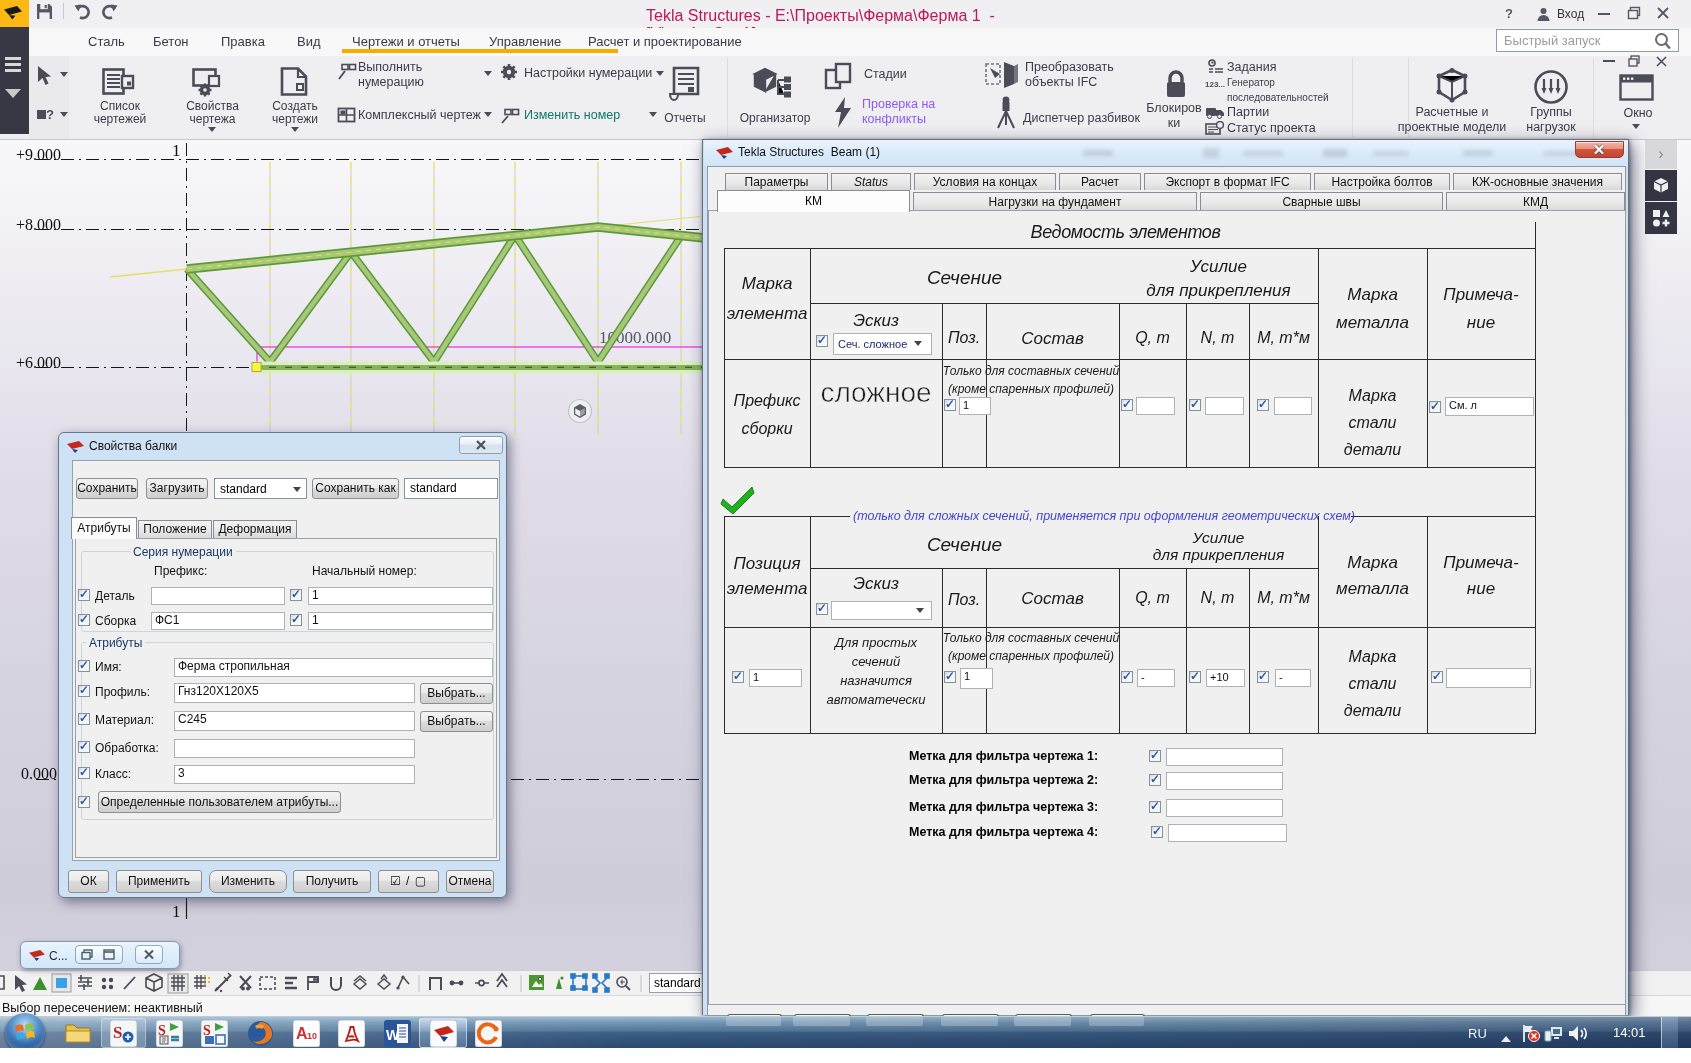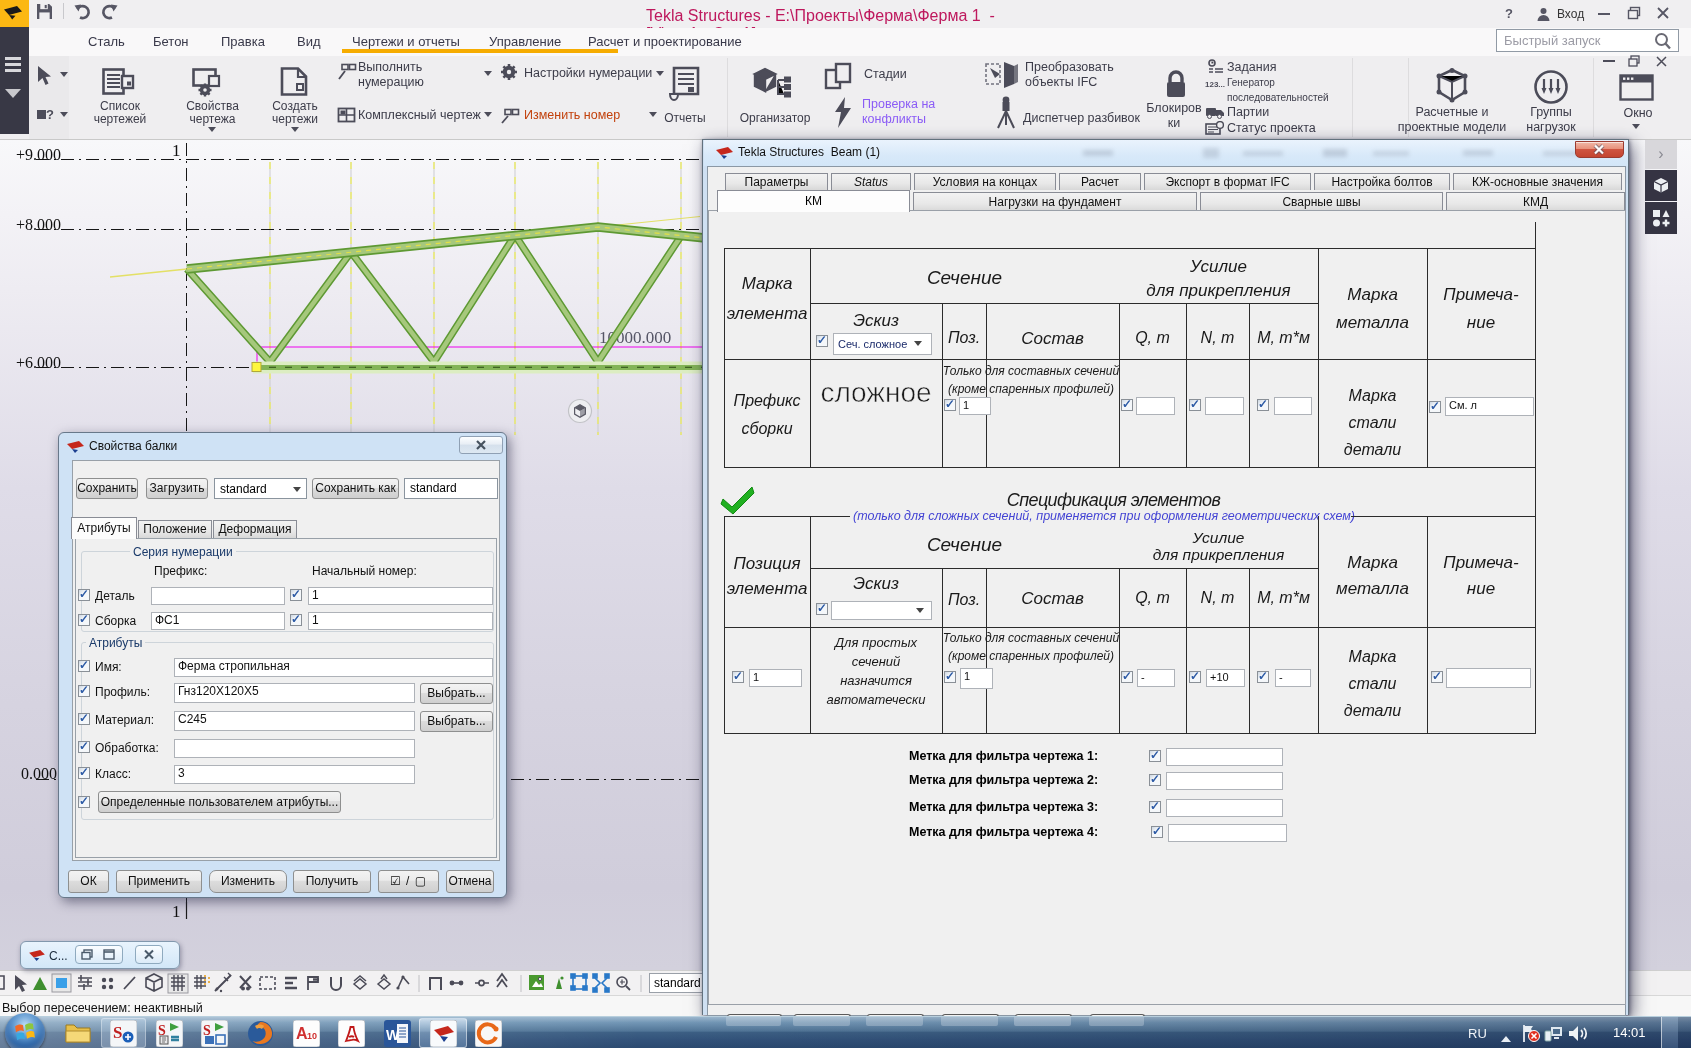--- a/index.html
+++ b/index.html
@@ -136,21 +136,21 @@
       </g>
 </svg>
 </g>
 <div class="abs" style="left:524px;top:66px;width:180px;font-size:12.5px;color:#3c3c49;">Настройки нумерации</div>
 <div class="abs" style="left:656px;top:71px;width:0;height:0;border:4px solid transparent;border-top:5px solid #4c4c59;"></div>
 <svg class="abs" style="left:500px;top:108px;" width="20" height="16" viewBox="0 0 20 16">
   <rect x="5" y="1.5" width="6" height="5" fill="none" stroke="#4c4c59" stroke-width="1.6"></rect>
   <rect x="12.5" y="1.5" width="6" height="5" fill="none" stroke="#4c4c59" stroke-width="1.6"></rect>
   <path d="M2,15 L8,8" stroke="#4c4c59" stroke-width="1.8"></path>
 </svg>
-<div class="abs" style="left:524px;top:108px;width:150px;font-size:12.5px;color:#c2410c;">Изменить номер</div>
+<div class="abs" style="left:524px;top:108px;width:150px;font-size:12.5px;color:#0f766e;">Изменить номер</div>
 <div class="abs" style="left:649px;top:112px;width:0;height:0;border:4px solid transparent;border-top:5px solid #4c4c59;"></div>
 
 <svg class="abs" style="left:668px;top:66px;" width="34" height="36" viewBox="0 0 34 36">
   <path d="M6,2 h24 v26 h-24 z" fill="#efeef0" stroke="#4c4c59" stroke-width="2.6"></path>
   <path d="M10,8 h16 M10,13 h16 M10,18 h16" stroke="#4c4c59" stroke-width="2"></path>
   <rect x="20" y="21" width="6" height="5" fill="#4c4c59"></rect>
   <path d="M2,28 h8 c0,4 -2,6 -4,6 s-4,-2 -4,-6 z" fill="#efeef0" stroke="#4c4c59" stroke-width="2"></path>
 </svg>
 <div class="abs" style="left:655px;top:111px;width:60px;text-align:center;font-size:12px;color:#3c3c49;">Отчеты</div>
 
@@ -508,21 +508,20 @@
   <div class="inp" style="left:502px;top:257px;width:39px;height:18px;"></div>
   <div class="cb" style="left:554px;top:259px;"></div>
   <div class="inp" style="left:571px;top:257px;width:38px;height:18px;"></div>
   <div class="abs gost" style="left:615px;top:242px;width:109px;text-align:center;font-size:16px;line-height:27px;">Марка<br>стали<br>детали</div>
   <div class="cb" style="left:726px;top:261px;"></div>
   <div class="inp" style="left:742px;top:257px;width:89px;height:19px;">См. л</div>
 
   <svg class="abs" style="left:17px;top:345px;" width="36" height="30" viewBox="0 0 36 30">
     <path d="M3,14 L12,22 L32,2 L34,8 L13,29 L1,19 Z" fill="#21b021" stroke="#128a12" stroke-width="1"></path>
   </svg>
-  <div class="abs gost" style="left:5px;top:350px;width:811px;text-align:center;font-size:18px;letter-spacing:-0.6px;">Спецификация элементов</div>
   <div class="abs gost" style="left:21px;top:369px;width:760px;text-align:center;font-size:12.5px;color:#4444d4;">(только для сложных сечений, применяется при оформления геометрических схем)</div>
 
   <div class="hl" style="left:21px;top:376px;width:126px;"></div>
   <div class="hl" style="left:648px;top:376px;width:185px;"></div>
   <div class="hl" style="left:107px;top:428px;width:509px;"></div>
   <div class="hl" style="left:21px;top:487px;width:812px;"></div>
   <div class="hl" style="left:21px;top:593px;width:812px;"></div>
   <div class="vl" style="left:21px;top:376px;height:217px;"></div>
   <div class="vl" style="left:107px;top:376px;height:217px;"></div>
   <div class="vl" style="left:239px;top:428px;height:165px;"></div>
@@ -570,20 +569,21 @@
   <div class="abs" style="left:206px;top:685px;font-size:12.5px;color:#000;font-weight:bold;">Метка для фильтра чертежа 4:</div>
   <div class="cb" style="left:446px;top:610px;"></div>
   <div class="cb" style="left:446px;top:634px;"></div>
   <div class="cb" style="left:446px;top:661px;"></div>
   <div class="cb" style="left:448px;top:686px;"></div>
   <div class="inp" style="left:463px;top:608px;width:117px;height:18px;"></div>
   <div class="inp" style="left:463px;top:632px;width:117px;height:18px;"></div>
   <div class="inp" style="left:463px;top:659px;width:117px;height:18px;"></div>
   <div class="inp" style="left:465px;top:684px;width:119px;height:18px;"></div>
 
+  <div class="abs gost" style="left:17px;top:82px;width:811px;text-align:center;font-size:18px;letter-spacing:-0.4px;">Ведомость элементов</div>
 
   <div class="abs" style="left:24px;top:874px;width:55px;height:4px;background:#f2f2f2;border:1px solid #5a5a5a;border-bottom:none;border-radius:3px 3px 0 0;"></div>
   <div class="abs" style="left:91px;top:874px;width:57px;height:4px;background:#f2f2f2;border:1px solid #5a5a5a;border-bottom:none;border-radius:3px 3px 0 0;"></div>
   <div class="abs" style="left:164px;top:874px;width:57px;height:4px;background:#f2f2f2;border:1px solid #5a5a5a;border-bottom:none;border-radius:3px 3px 0 0;"></div>
   <div class="abs" style="left:239px;top:874px;width:57px;height:4px;background:#f2f2f2;border:1px solid #5a5a5a;border-bottom:none;border-radius:3px 3px 0 0;"></div>
   <div class="abs" style="left:312px;top:874px;width:57px;height:4px;background:#f2f2f2;border:1px solid #5a5a5a;border-bottom:none;border-radius:3px 3px 0 0;"></div>
   <div class="abs" style="left:315px;top:876px;width:20px;height:2px;background:#222;"></div>
   <div class="abs" style="left:340px;top:876px;width:18px;height:2px;background:#222;"></div>
   <div class="abs" style="left:387px;top:874px;width:55px;height:4px;background:#f2f2f2;border:1px solid #5a5a5a;border-bottom:none;border-radius:3px 3px 0 0;"></div>
 </div>

